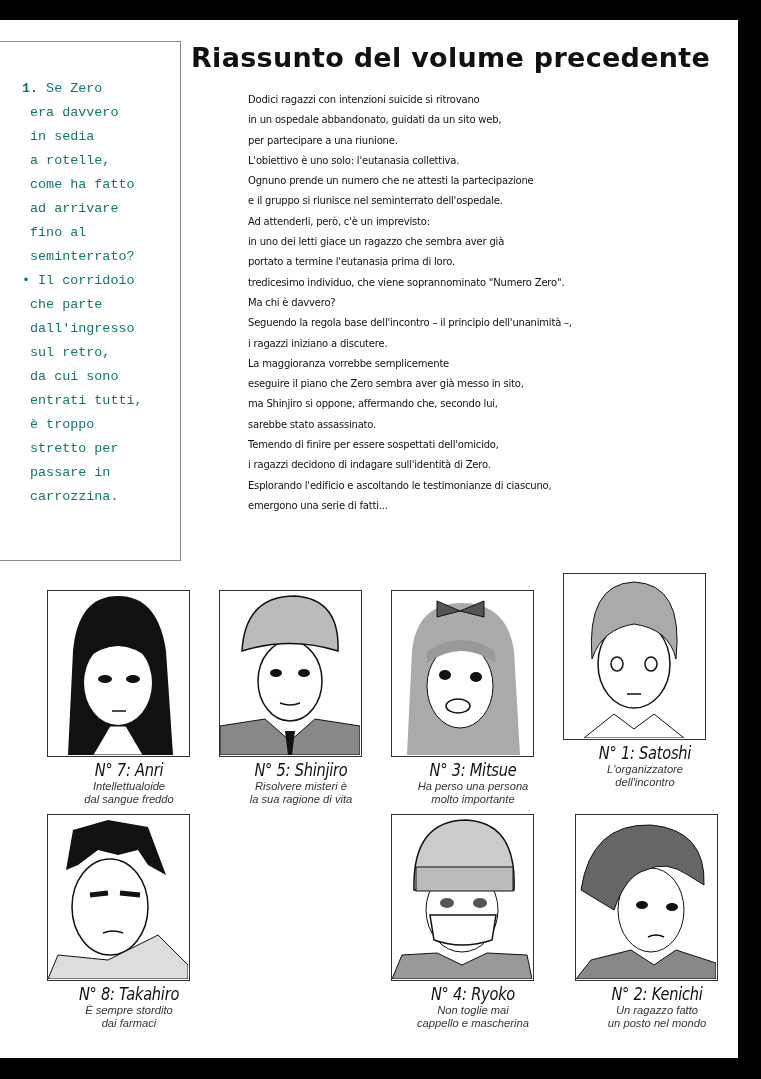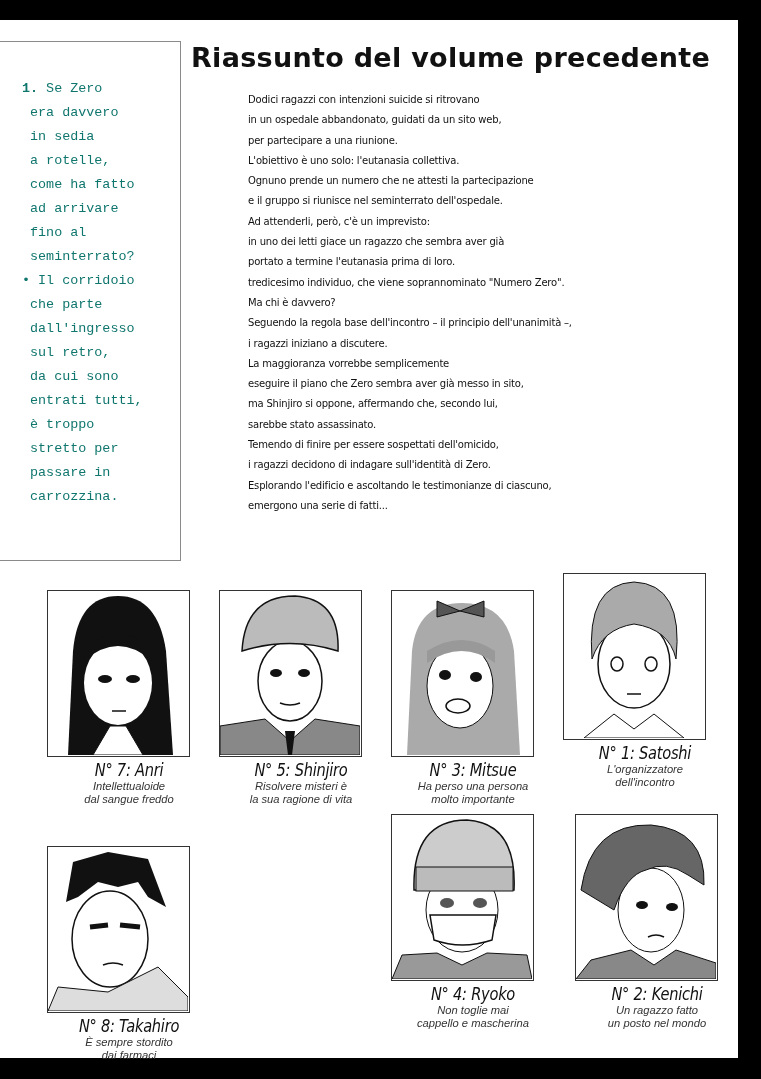--- a/index.html
+++ b/index.html
@@ -160,21 +160,21 @@
         <ellipse cx="87" cy="90" rx="6" ry="7" fill="#fff" stroke="#111" stroke-width="1.5"></ellipse>
         <line x1="63" y1="120" x2="77" y2="120" stroke="#111" stroke-width="1.5"></line>
         <path d="M20 164 L50 140 L70 155 L90 140 L120 164 Z" fill="#fff" stroke="#111"></path>
       </svg>
     </div>
     <div class="caption-name">N° 1: Satoshi</div>
     <div class="caption-desc">L'organizzatore</div>
     <div class="caption-desc">dell'incontro</div>
   </div>
 
-  <div class="card" style="left:47px; top:794px;margin-top:32px;">
+  <div class="card" style="left:47px; top:794px;">
     <div class="portrait">
       <svg width="140" height="164" viewBox="0 0 140 164">
         <ellipse cx="62" cy="92" rx="38" ry="48" fill="#fff" stroke="#111" stroke-width="1.5"></ellipse>
         <path d="M18 55 L25 15 L60 5 L100 12 L118 60 L100 50 L90 35 L70 40 L50 35 L30 50 Z" fill="#111"></path>
         <path d="M42 80 L60 78" stroke="#111" stroke-width="5"></path>
         <path d="M72 78 L92 80" stroke="#111" stroke-width="5"></path>
         <path d="M55 118 Q65 114 75 118" stroke="#111" fill="none" stroke-width="1.5"></path>
         <path d="M0 164 L10 140 L60 145 L110 120 L140 150 L140 164 Z" fill="#ddd" stroke="#111"></path>
       </svg>
     </div>

